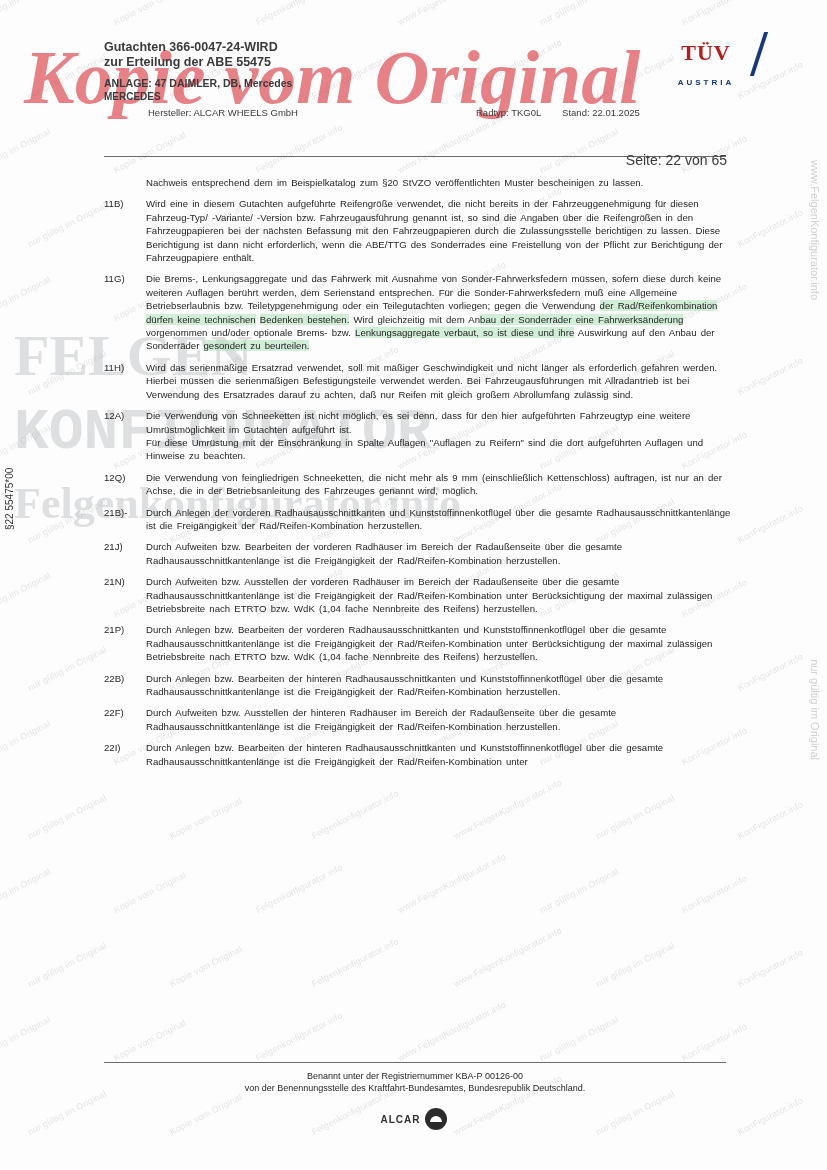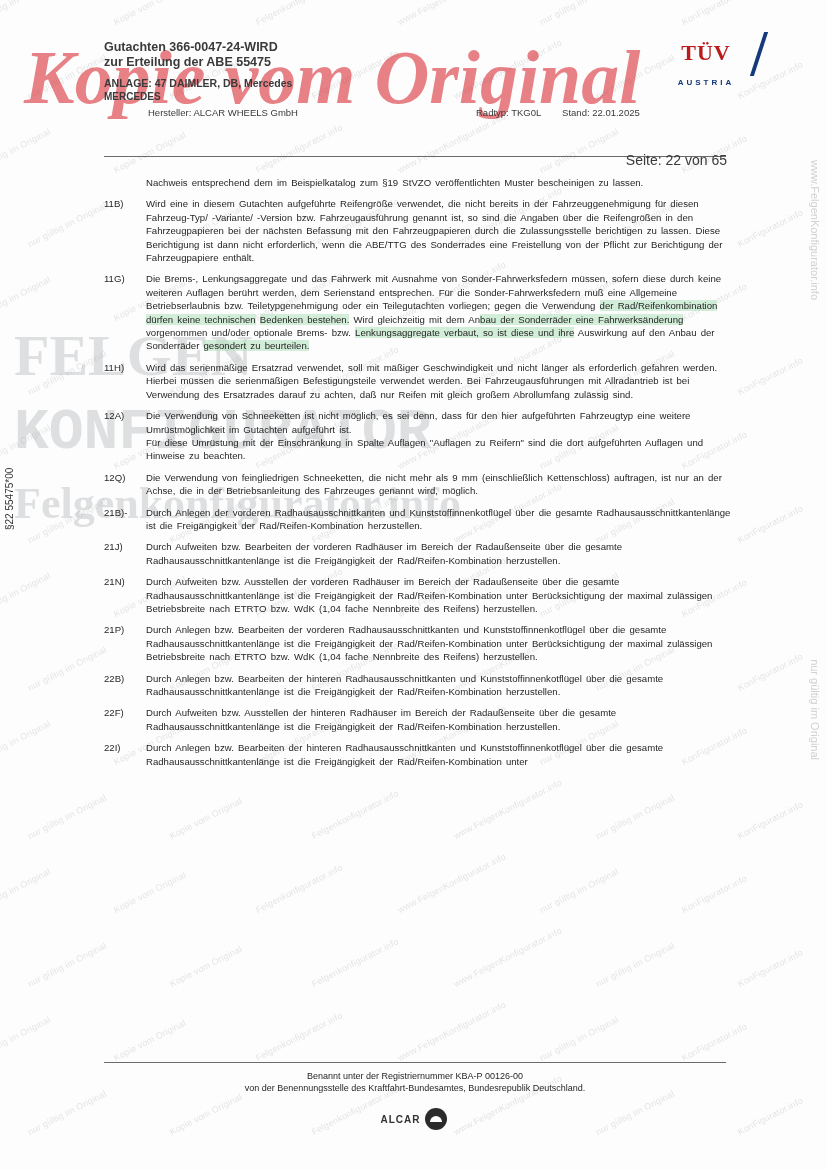--- a/index.html
+++ b/index.html
@@ -417,21 +417,21 @@
       </div>
     </div>
   </div>
   <div id="hr-line"></div>
 
   <div id="page-num">Seite: 22 von 65</div>
 
   <div id="content">
       <div class="para noindent">
         <div class="code"></div>
-        <div class="txt">Nachweis entsprechend dem im Beispielkatalog zum §19 StVZO veröffentlichten Muster bescheinigen zu lassen.</div>
+        <div class="txt">Nachweis entsprechend dem im Beispielkatalog zum §20 StVZO veröffentlichten Muster bescheinigen zu lassen.</div>
       </div>
       <div class="para">
         <div class="code">11B)</div>
         <div class="txt">Wird eine in diesem Gutachten aufgeführte Reifengröße verwendet, die nicht bereits in der Fahrzeuggenehmigung für diesen Fahrzeug-Typ/ -Variante/ -Version bzw. Fahrzeugausführung genannt ist, so sind die Angaben über die Reifengrößen in den Fahrzeugpapieren bei der nächsten Befassung mit den Fahrzeugpapieren durch die Zulassungsstelle berichtigen zu lassen. Diese Berichtigung ist dann nicht erforderlich, wenn die ABE/TTG des Sonderrades eine Freistellung von der Pflicht zur Berichtigung der Fahrzeugpapiere enthält.</div>
       </div>
       <div class="para">
         <div class="code">11G)</div>
         <div class="txt">Die Brems-, Lenkungsaggregate und das Fahrwerk mit Ausnahme von Sonder-Fahrwerksfedern müssen, sofern diese durch keine weiteren Auflagen berührt werden, dem Serienstand entsprechen. Für die Sonder-Fahrwerksfedern muß eine Allgemeine Betriebserlaubnis bzw. Teiletypgenehmigung oder ein Teilegutachten vorliegen; gegen die Verwendung <span class="hl-green">der Rad/Reifenkombination dürfen keine technischen</span> <span class="hl-green">Bedenken bestehen.</span> Wird gleichzeitig mit dem An<span class="hl-green">bau der Sonderräder eine Fahrwerksänderung</span> vorgenommen und/oder optionale Brems- bzw. <span class="hl-green">Lenkungsaggregate verbaut, so ist diese und ihre</span> Auswirkung auf den Anbau der Sonderräder <span class="hl-green">gesondert zu beurteilen.</span></div>
       </div>
       <div class="para">

